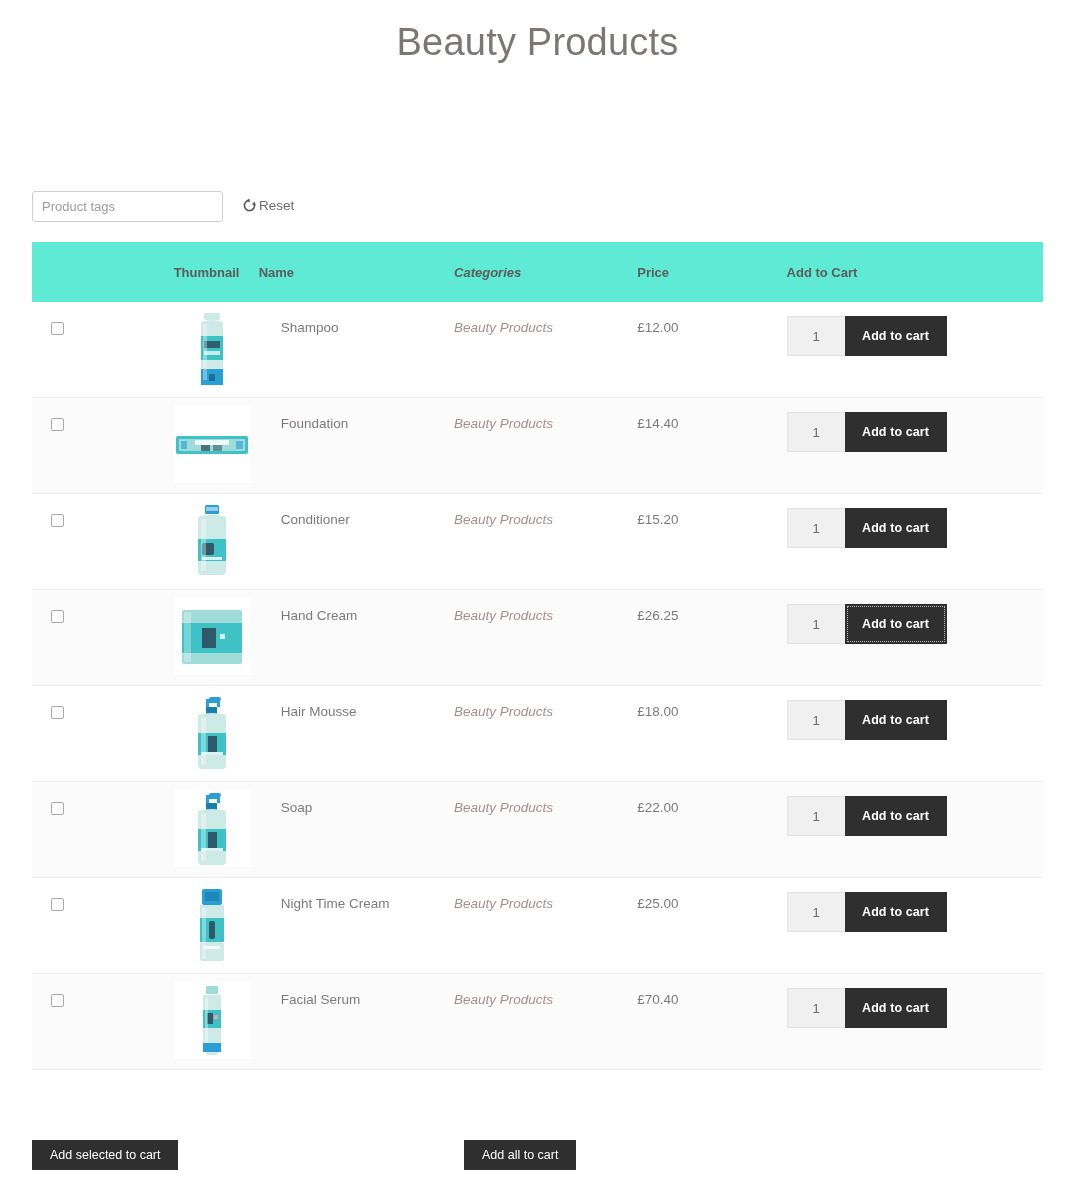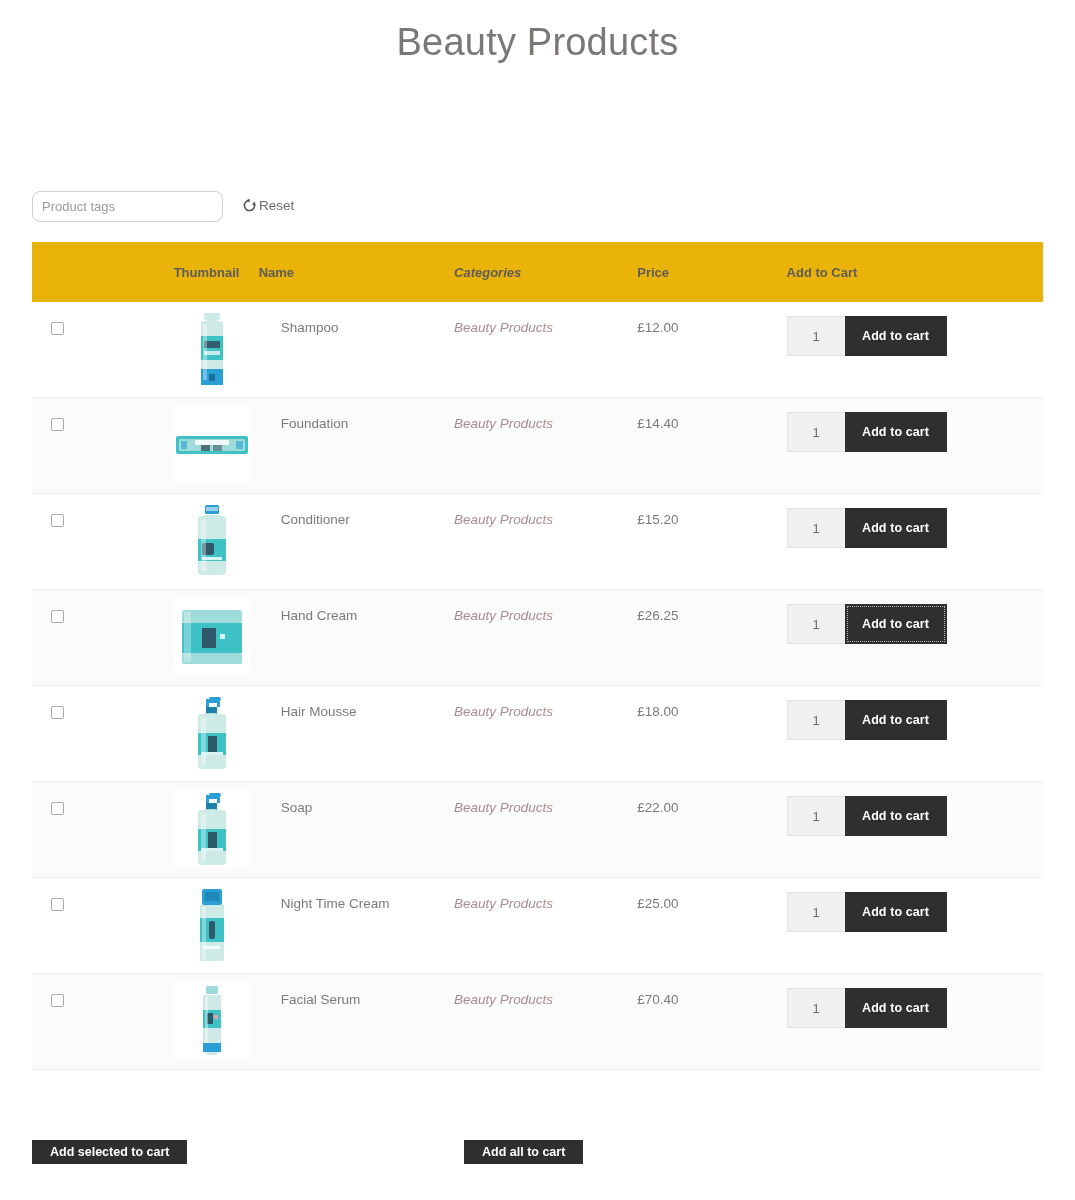--- a/index.html
+++ b/index.html
@@ -34,21 +34,21 @@
     position: absolute;
     left: 32px;
     top: 191px;
     display: flex;
     align-items: center;
   }
   .tags-input {
     width: 191px;
     height: 31px;
     border: 1px solid #cfcfcf;
-    border-radius: 8px;
+    border-radius: 3px;
     background: #fff;
     padding: 0 9px;
     font-family: "Liberation Sans", sans-serif;
     font-size: 13px;
     color: #5a5a5a;
     outline: none;
   }
   .tags-input::placeholder { color: #9b9b9b; }
 
   .reset-link {
@@ -67,21 +67,21 @@
   
   .product-table {
     position: absolute;
     left: 32px;
     top: 242px;
     width: 1011px;
     border-collapse: collapse;
     font-size: 13.5px;
   }
   .product-table thead th {
-    background: #eab308;
+    background: #5eead4;
     height: 60px;
     font-weight: bold;
     font-size: 13px;
     color: #5f5c5c;
     text-align: left;
     vertical-align: middle;
     padding: 0;
     border: none;
   }
   .col-check  { width: 52px; }
@@ -193,26 +193,26 @@
   .footer-actions {
     position: absolute;
     left: 32px;
     top: 1140px;
     width: 1011px;
     height: 40px;
   }
   .footer-btn {
     position: absolute;
     top: 0;
-    height: 24px;
+    height: 30px;
     background: #2f2f2f;
     color: #ffffff;
     border: none;
     font-family: "Liberation Sans", sans-serif;
-    font-weight: bold;
+    font-weight: normal;
     font-size: 12.5px;
     cursor: pointer;
     padding: 0 18px;
   }
   .btn-add-selected { left: 0; }
   .btn-add-all { left: 432px; }
 </style>
 </head>
 <body>
 

